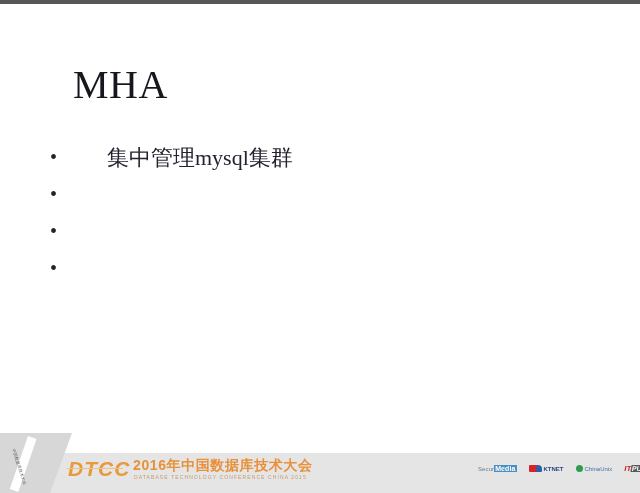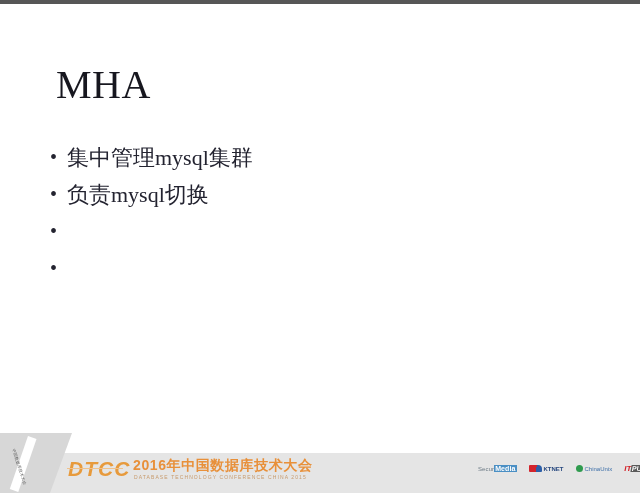--- a/index.html
+++ b/index.html
@@ -35,21 +35,21 @@
     position: absolute;
     top: 4px;
     left: 0;
     width: 640px;
     height: 449px;
     background: #ffffff;
   }
 
   .slide-title {
     position: absolute;
-    left: 56px;
+    left: 73px;
     top: 58px;
     font-family: "Liberation Serif", serif;
     font-size: 40px;
     line-height: 46px;
     letter-spacing: 0.5px;
     color: #17171f;
     font-weight: 400;
     white-space: nowrap;
   }
 
@@ -78,20 +78,21 @@
     width: 17px;
     flex: 0 0 17px;
     font-size: 20px;
     line-height: 37px;
     color: #232330;
     text-align: left;
   }
 
   .bullet-text {
     display: inline-block;
+    margin-left: 40px;
   }
 
   
   .footer {
     position: absolute;
     left: 0;
     top: 453px;
     width: 640px;
     height: 40px;
     background: #e5e5e5;
@@ -261,21 +262,20 @@
 
     <div class="slide-title">MHA</div>
 
     <ul class="bullet-list">
       <li class="bullet-item">
         <span class="bullet-marker">•</span>
         <span class="bullet-text">集中管理mysql集群</span>
       </li>
       <li class="bullet-item">
         <span class="bullet-marker">•</span>
-        <span class="bullet-text">负责mysql切换</span>
       </li>
       <li class="bullet-item">
         <span class="bullet-marker">•</span>
       </li>
       <li class="bullet-item">
         <span class="bullet-marker">•</span>
       </li>
     </ul>
 
   </div>

